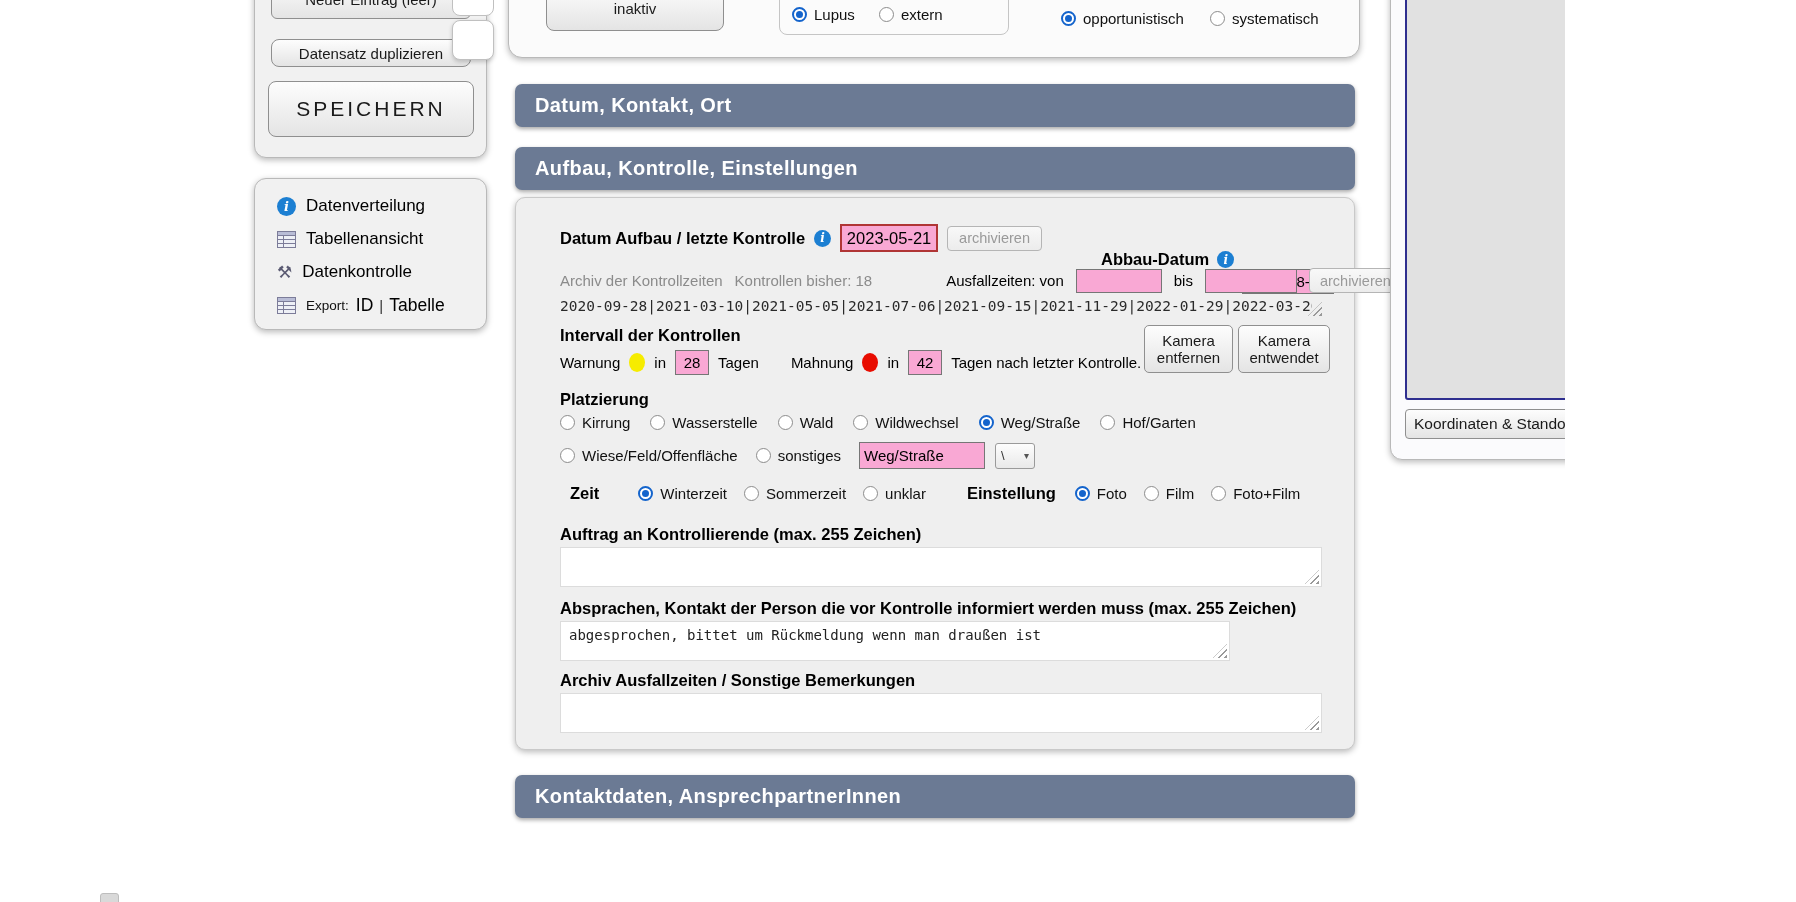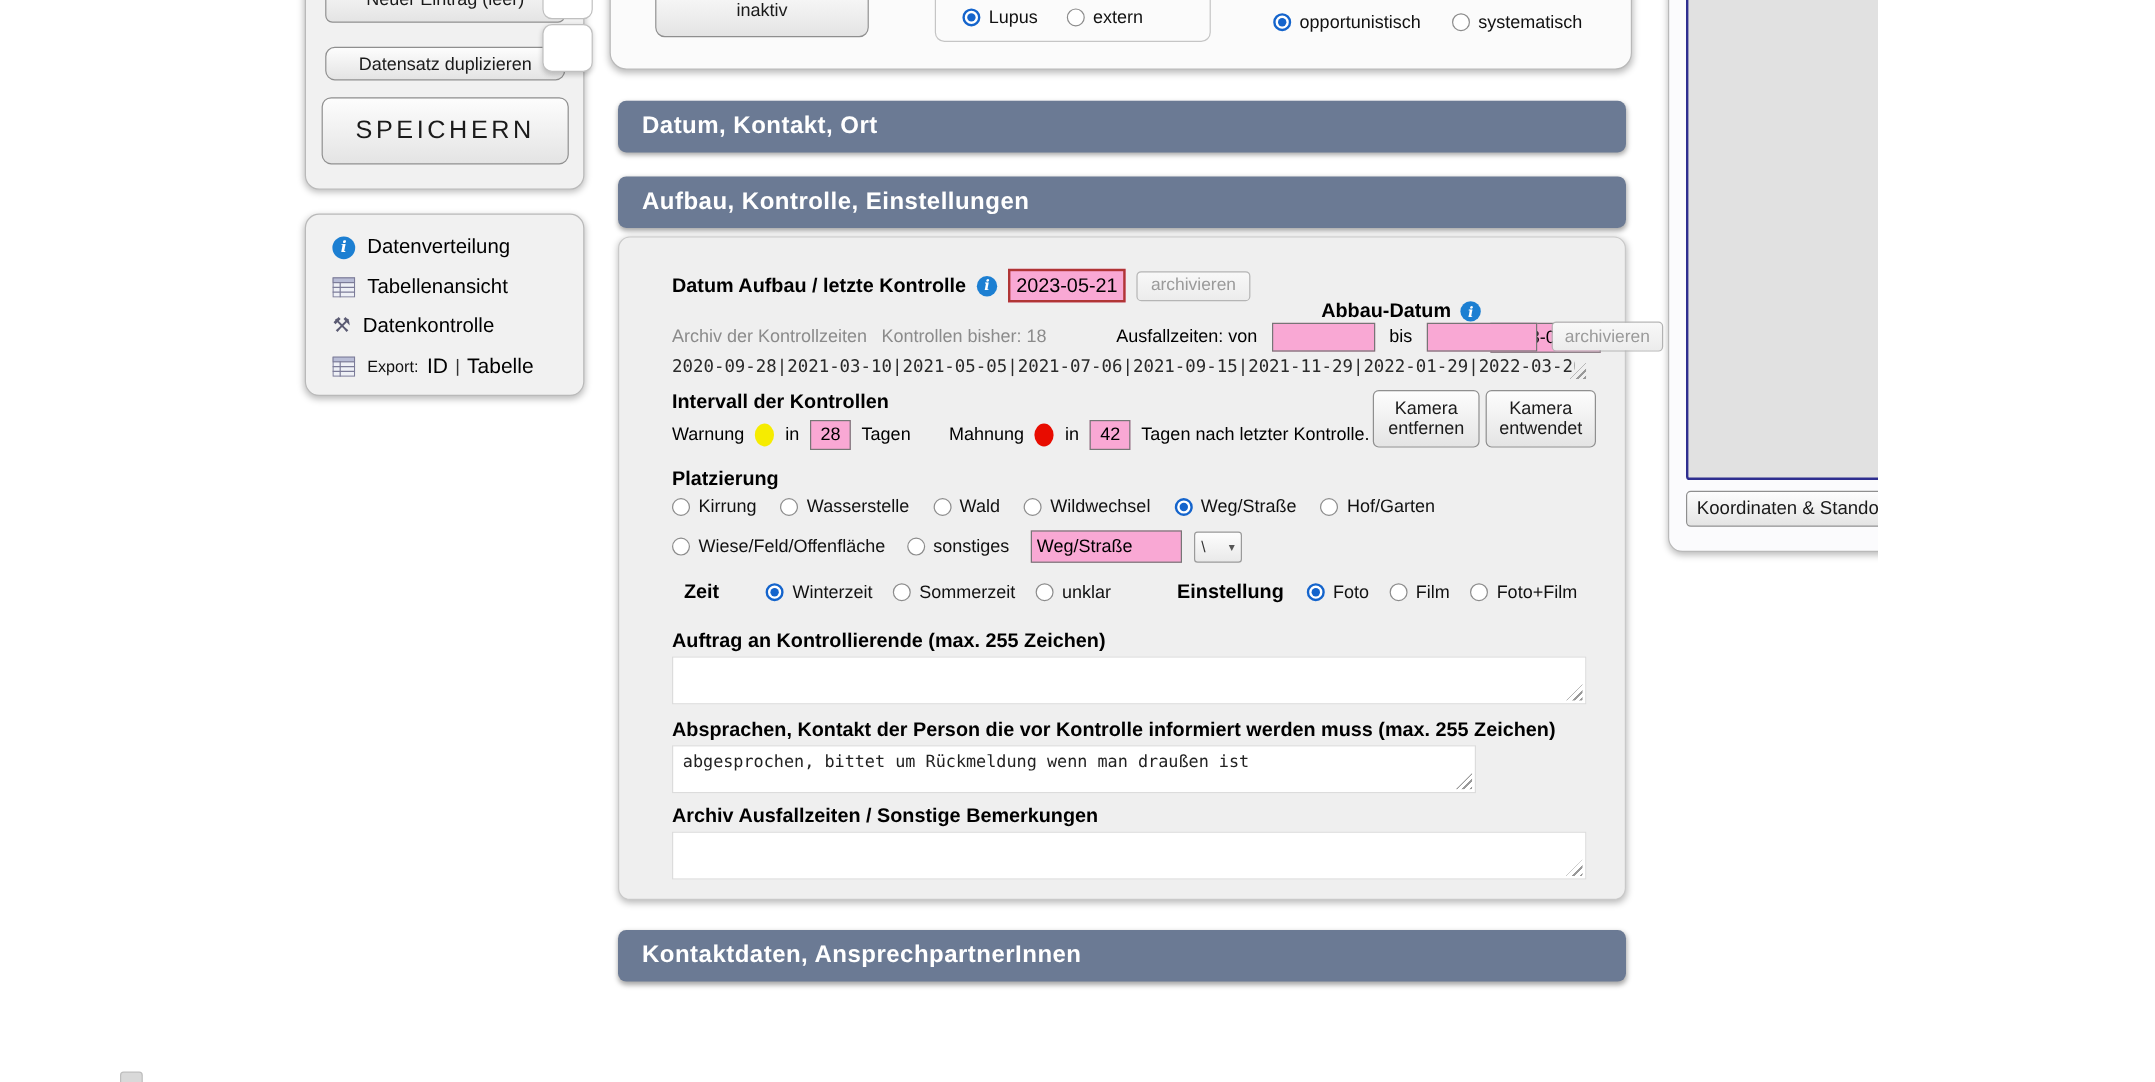--- a/index.html
+++ b/index.html
@@ -82,21 +82,21 @@
   </div>
 
   <div class="abs" style="left:452px;top:-30px;width:40px;height:44px;background:#fff;border:1px solid #c0c0c0;border-radius:8px;"></div>
   <div class="abs" style="left:452px;top:20px;width:40px;height:38px;background:#fff;border:1px solid #c0c0c0;border-radius:8px;box-shadow:0 2px 4px rgba(0,0,0,.2);"></div>
 
   <div class="card" style="left:508px;top:-75px;width:852px;height:133px;background:#fbfbfb;border-radius:14px;">
     <button class="btn" style="position:absolute;left:37px;top:59px;width:178px;height:46px;border-radius:8px;">
           <span>inaktiv</span>
         </button>
     <div class="abs" style="left:270px;top:53px;width:230px;height:56px;border:1px solid #c5c5c5;border-radius:8px;box-sizing:border-box;">
-      <div class="flexrow" style="position:absolute;left:22px;top:26px;gap:24px;">
+      <div class="flexrow" style="position:absolute;left:12px;top:26px;gap:24px;">
         <span class="radio-item">
               <span class="radio sel"></span>
               <span>Lupus</span>
             </span>
         <span class="radio-item">
               <span class="radio"></span>
               <span>extern</span>
             </span>
       </div>
     </div>
@@ -127,21 +127,21 @@
     </div>
     <div class="flexrow" style="position:absolute;left:585px;top:27px;gap:8px;">
       <span class="blabel">Abbau-Datum</span>
       <span class="infoicon">i</span>
       <input class="input" style="width: 92px; height: 25px; text-align: center; margin-top: 44px;" value="2023-08-26">
     </div>
 
     <div class="flexrow" style="position:absolute;left:44px;top:70px;gap:12px;">
       <span style="font-size:15px;color:#8b8b8b;white-space:nowrap;">Archiv der Kontrollzeiten</span>
       <span style="font-size:15px;color:#8b8b8b;white-space:nowrap;">Kontrollen bisher: 18</span>
-      <span style="font-size:15px;color:#000;white-space:nowrap;margin-left:46px;">Ausfallzeiten: von</span>
+      <span style="font-size:15px;color:#000;white-space:nowrap;margin-left:62px;">Ausfallzeiten: von</span>
       <input class="input" style="width: 86px; height: 24px;" value="">
       <span style="font-size:15px;color:#000;">bis</span>
       <input class="input" style="width: 92px; height: 24px;" value="">
       <button class="btn dim" style="height:25px;padding:0 10px;">
             <span>archivieren</span>
           </button>
     </div>
 
     <div class="abs mono" style="left:44px;top:100px;width:752px;height:20px;overflow:hidden;white-space:nowrap;font-size:14.5px;color:#2a2a2a;">2020-09-28|2021-03-10|2021-05-05|2021-07-06|2021-09-15|2021-11-29|2022-01-29|2022-03-20|2022-0</div>
     <div class="grip" style="right:auto;left:792px;top:104px;bottom:auto;"></div>
@@ -217,21 +217,21 @@
             <span>Winterzeit</span>
           </span>
       <span class="radio-item">
             <span class="radio"></span>
             <span>Sommerzeit</span>
           </span>
       <span class="radio-item">
             <span class="radio"></span>
             <span>unklar</span>
           </span>
-      <span class="blabel" style="margin-left:38px;margin-right:2px;">Einstellung</span>
+      <span class="blabel" style="margin-left:24px;margin-right:2px;">Einstellung</span>
       <span class="radio-item">
             <span class="radio sel"></span>
             <span>Foto</span>
           </span>
       <span class="radio-item">
             <span class="radio"></span>
             <span>Film</span>
           </span>
       <span class="radio-item">
             <span class="radio"></span>

